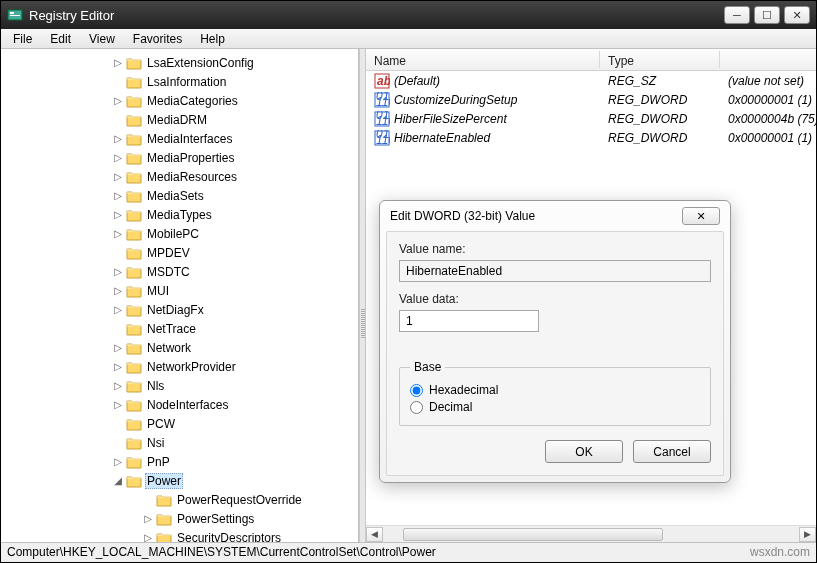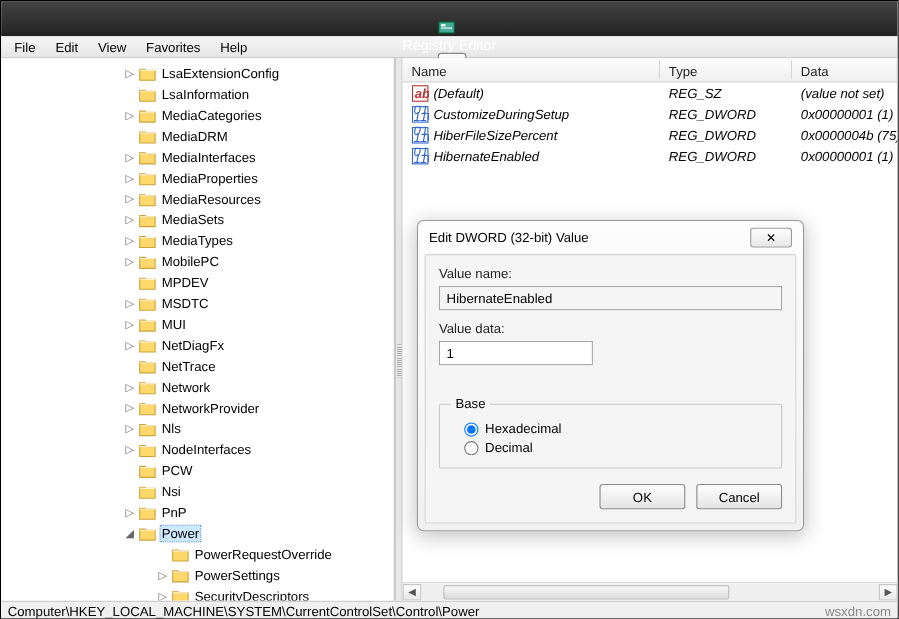--- a/index.html
+++ b/index.html
@@ -1,18 +1,18 @@
 <!DOCTYPE html>
 <html><head>
 <meta charset="utf-8">
 <style>
 * { box-sizing: border-box; margin: 0; padding: 0; font-family: "Segoe UI", Tahoma, sans-serif; font-size: 12px; }
 body { width: 817px; height: 563px; background: #fff; overflow: hidden; border: 1px solid #000; position: relative; }
 
-.titlebar { height: 28px; background: linear-gradient(#444,#222); color:#fff; display:flex; align-items:center; padding:16px 6px;flex-direction:column; }
+.titlebar { height: 28px; background: linear-gradient(#444,#222); color:#fff; display:flex; align-items:center; padding:0 6px; }
 .titlebar .icon { width:16px; height:16px; margin-right:6px; }
 .titlebar .title { flex:1; font-size:13px; }
 .titlebar .wbtn { width:26px; height:18px; background:linear-gradient(#fdfdfd,#e4e4e4); border:1px solid #888; border-radius:3px; margin-left:4px; display:flex; align-items:center; justify-content:center; color:#333; font-size:11px; cursor:default; }
 
 .menubar { height:20px; background:linear-gradient(#f7f7f7,#e6e6e6); border-bottom:1px solid #c0c0c0; display:flex; align-items:center; padding:0 4px; gap:2px;}
 .menubar .mitem { padding:2px 8px; cursor:default; }
 
 .client { display:flex; height:493px; }
 .tree { width:358px; border-right:1px solid #c0c0c0; overflow:hidden; position:relative; background:#fff; }
 .tree-inner { position:absolute; left:0; top:0; right:0; padding:4px 0 4px 0;}
@@ -46,21 +46,21 @@
 .dialog .dtitle { height:30px; display:flex; align-items:center; padding:0 10px; font-size:12px; }
 .dialog .dtitle .spacer { flex:1; }
 .dialog .dclose { width:38px; height:18px; border:1px solid #9a9a9a; border-radius:3px; background:linear-gradient(#fdfdfd,#e7e7e7); display:flex; align-items:center; justify-content:center; font-size:11px;}
 .dialog .dbody { border:1px solid #d6d6d6; margin:0 6px 6px 6px; border-radius:2px; padding:10px 12px 12px 12px; background:#f5f5f5;}
 .dlabel { margin-bottom:4px; color:#222;}
 .dinput { width:100%; height:22px; border:1px solid #a8a8a8; background:#fff; padding:2px 6px; margin-bottom:10px; font-size:12px;}
 .drow { display:flex; gap:18px;flex-direction:column; }
 .drow .left { width:140px;}
 .fieldset { border:1px solid #c9c9c9; border-radius:2px; padding:6px 10px 8px 10px; flex:1;}
 .fieldset legend { padding:0 4px; font-size:12px;}
-.radio { display:flex; align-items:center; gap:6px; margin:3px 12px; font-size:12px;}
+.radio { display:flex; align-items:center; gap:6px; margin:3px 0; font-size:12px;}
 .dbuttons { display:flex; justify-content:flex-end; gap:10px; margin-top:14px;}
 .btn { width:78px; height:23px; border:1px solid #8a8a8a; border-radius:3px; background:linear-gradient(#fdfdfd,#e5e5e5); font-size:12px; cursor:default;}
 
 .hscroll { position:absolute; bottom:0; left:0; right:0; height:17px; background:#f0f0f0; border-top:1px solid #dcdcdc; display:flex; align-items:center;}
 .hscroll .arrow { width:17px; height:15px; border:1px solid #c4c4c4; background:linear-gradient(#fff,#e8e8e8); display:flex; align-items:center; justify-content:center; font-size:9px; color:#555;}
 .hscroll .track { flex:1; height:15px; background:#efefef; position:relative;}
 .hscroll .thumb { position:absolute; left:20px; width:260px; height:13px; top:1px; background:linear-gradient(#f8f8f8,#dcdcdc); border:1px solid #bcbcbc; border-radius:2px;}
 </style>
 </head>
 <body>
@@ -276,21 +276,20 @@
       </div>
   </div>
   <div class="splitter">
       <div class="grip"></div>
     </div>
 
   <div class="list">
     <div class="list-header">
       <div class="col col-name">Name</div>
       <div class="col col-type">Type</div>
-      <div class="col col-data">Data</div>
     </div>
     <div class="list-rows" id="list-rows">
         <div class="row">
           <div class="c c1">
             <span class="val-icon"><svg viewBox="0 0 16 16">
                 <use href="#str-ico"></use>
               </svg></span>
             <span>(Default)</span>
           </div>
           <div class="c c2">REG_SZ</div>

